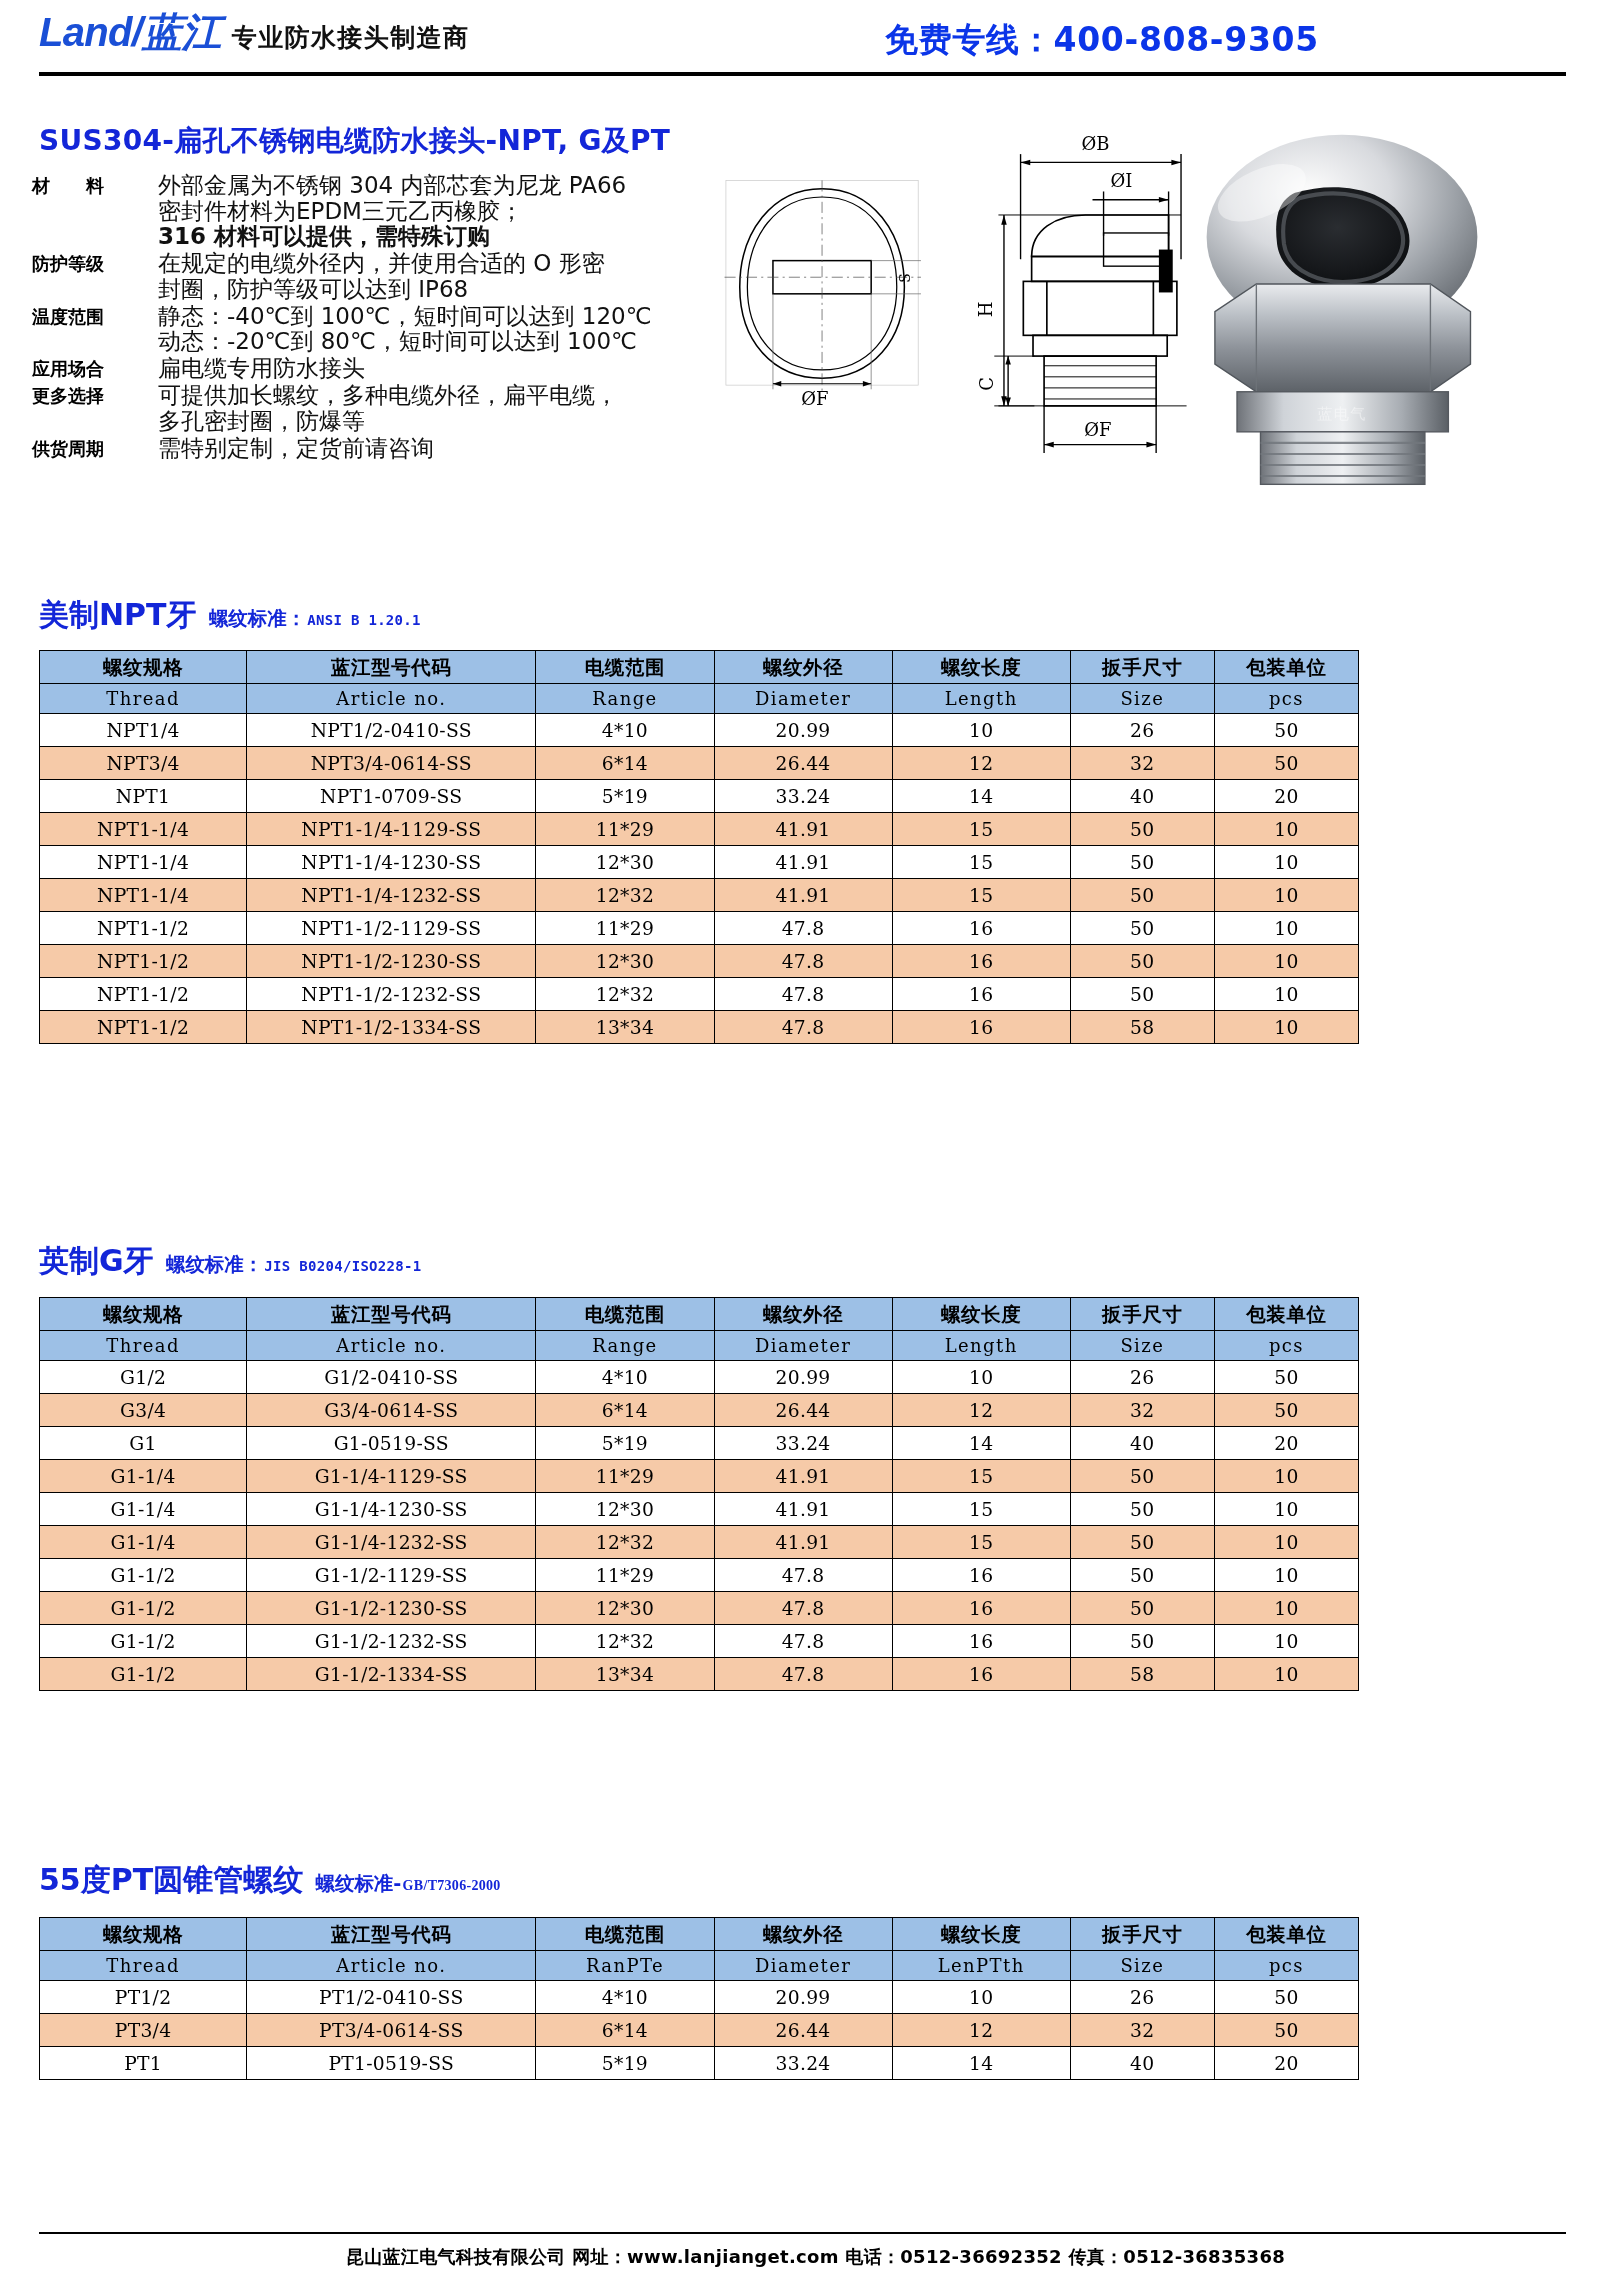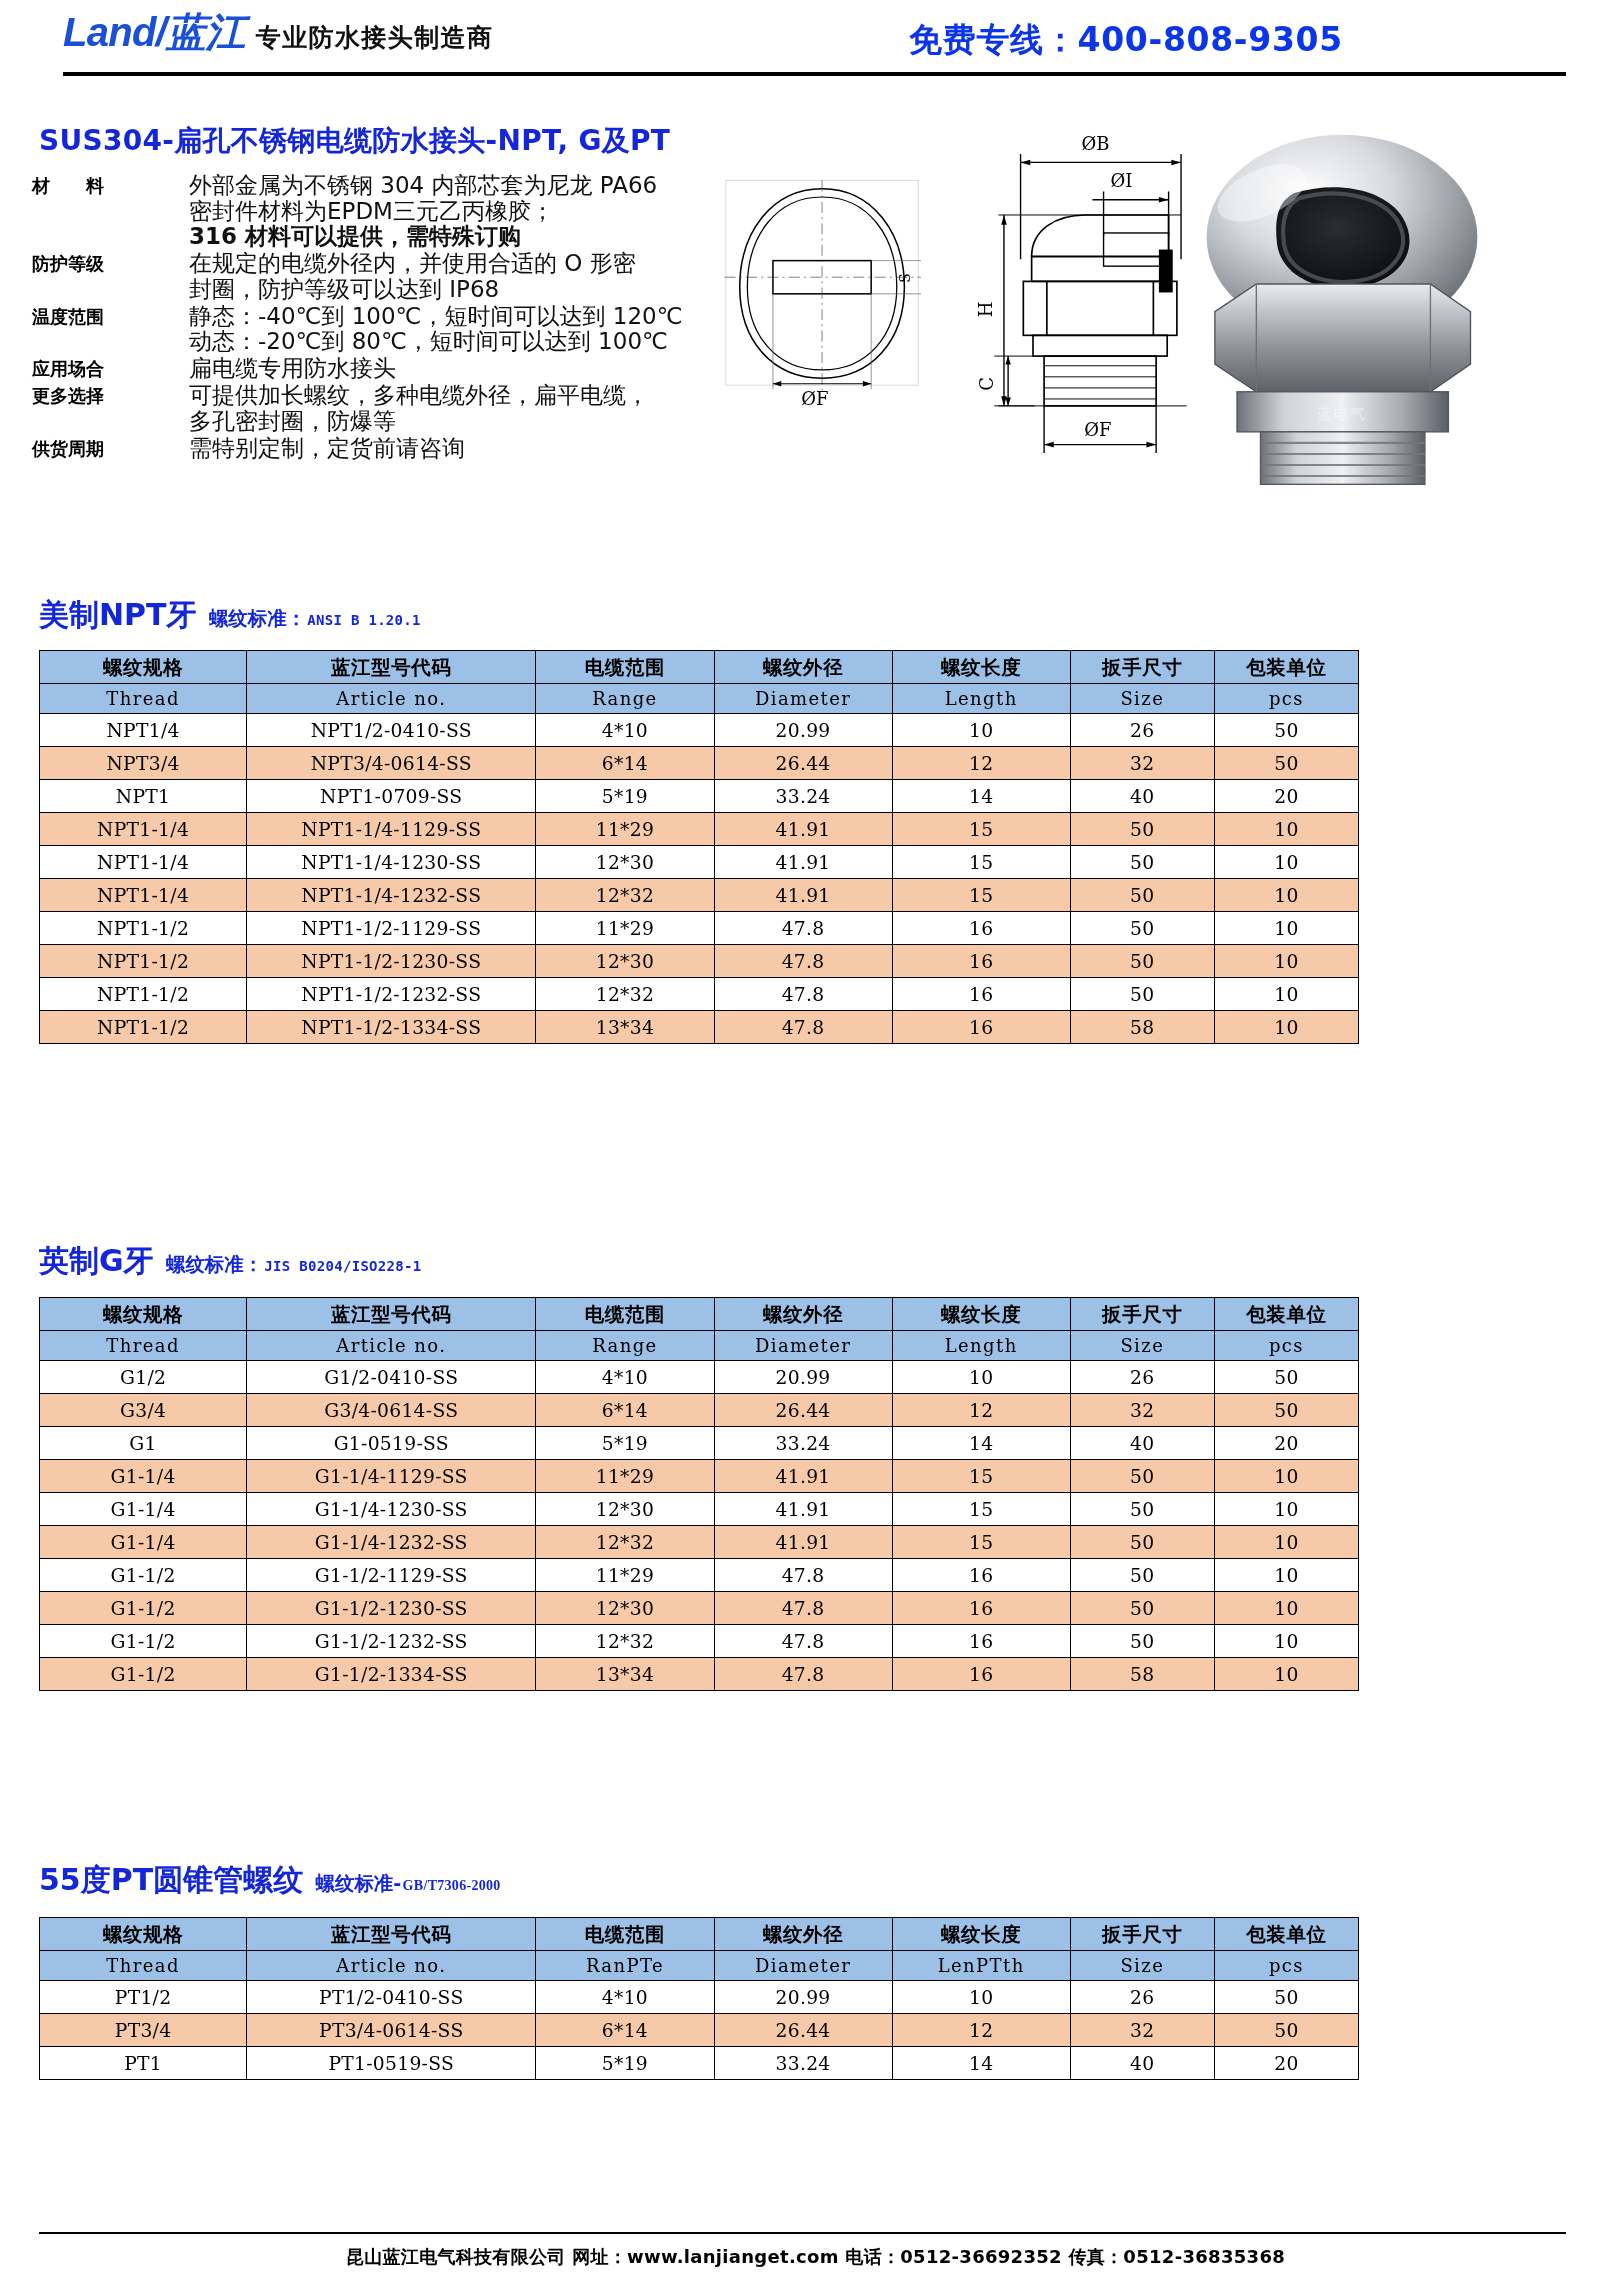--- a/index.html
+++ b/index.html
@@ -12,21 +12,20 @@
     color: #000;
     position: relative;
     overflow: hidden;
   }
 
   
   #site-header {
     position: relative;
     height: 77px;
     padding: 0 39px;
-    margin-left: 24px;
   }
   .brand-row {
     display: flex;
     align-items: baseline;
     height: 69px;
     padding-top: 12.4px;
   }
   .brand-mark {
     font-family: "Liberation Sans", sans-serif;
     font-style: italic;
@@ -82,21 +81,20 @@
   #spec-list {
     position: absolute;
     left: 32px;
     top: 173px;
     width: 685px;
   }
   .spec-row {
     display: flex;
     align-items: flex-start;
     margin-bottom: 1.4px;
-    gap: 31px;
   }
   .spec-label {
     flex: 0 0 126px;
     font-family: "DejaVu Sans", sans-serif;
     font-weight: bold;
     font-size: 18px;
     line-height: 25.6px;
     color: #000;
     white-space: nowrap;
   }

